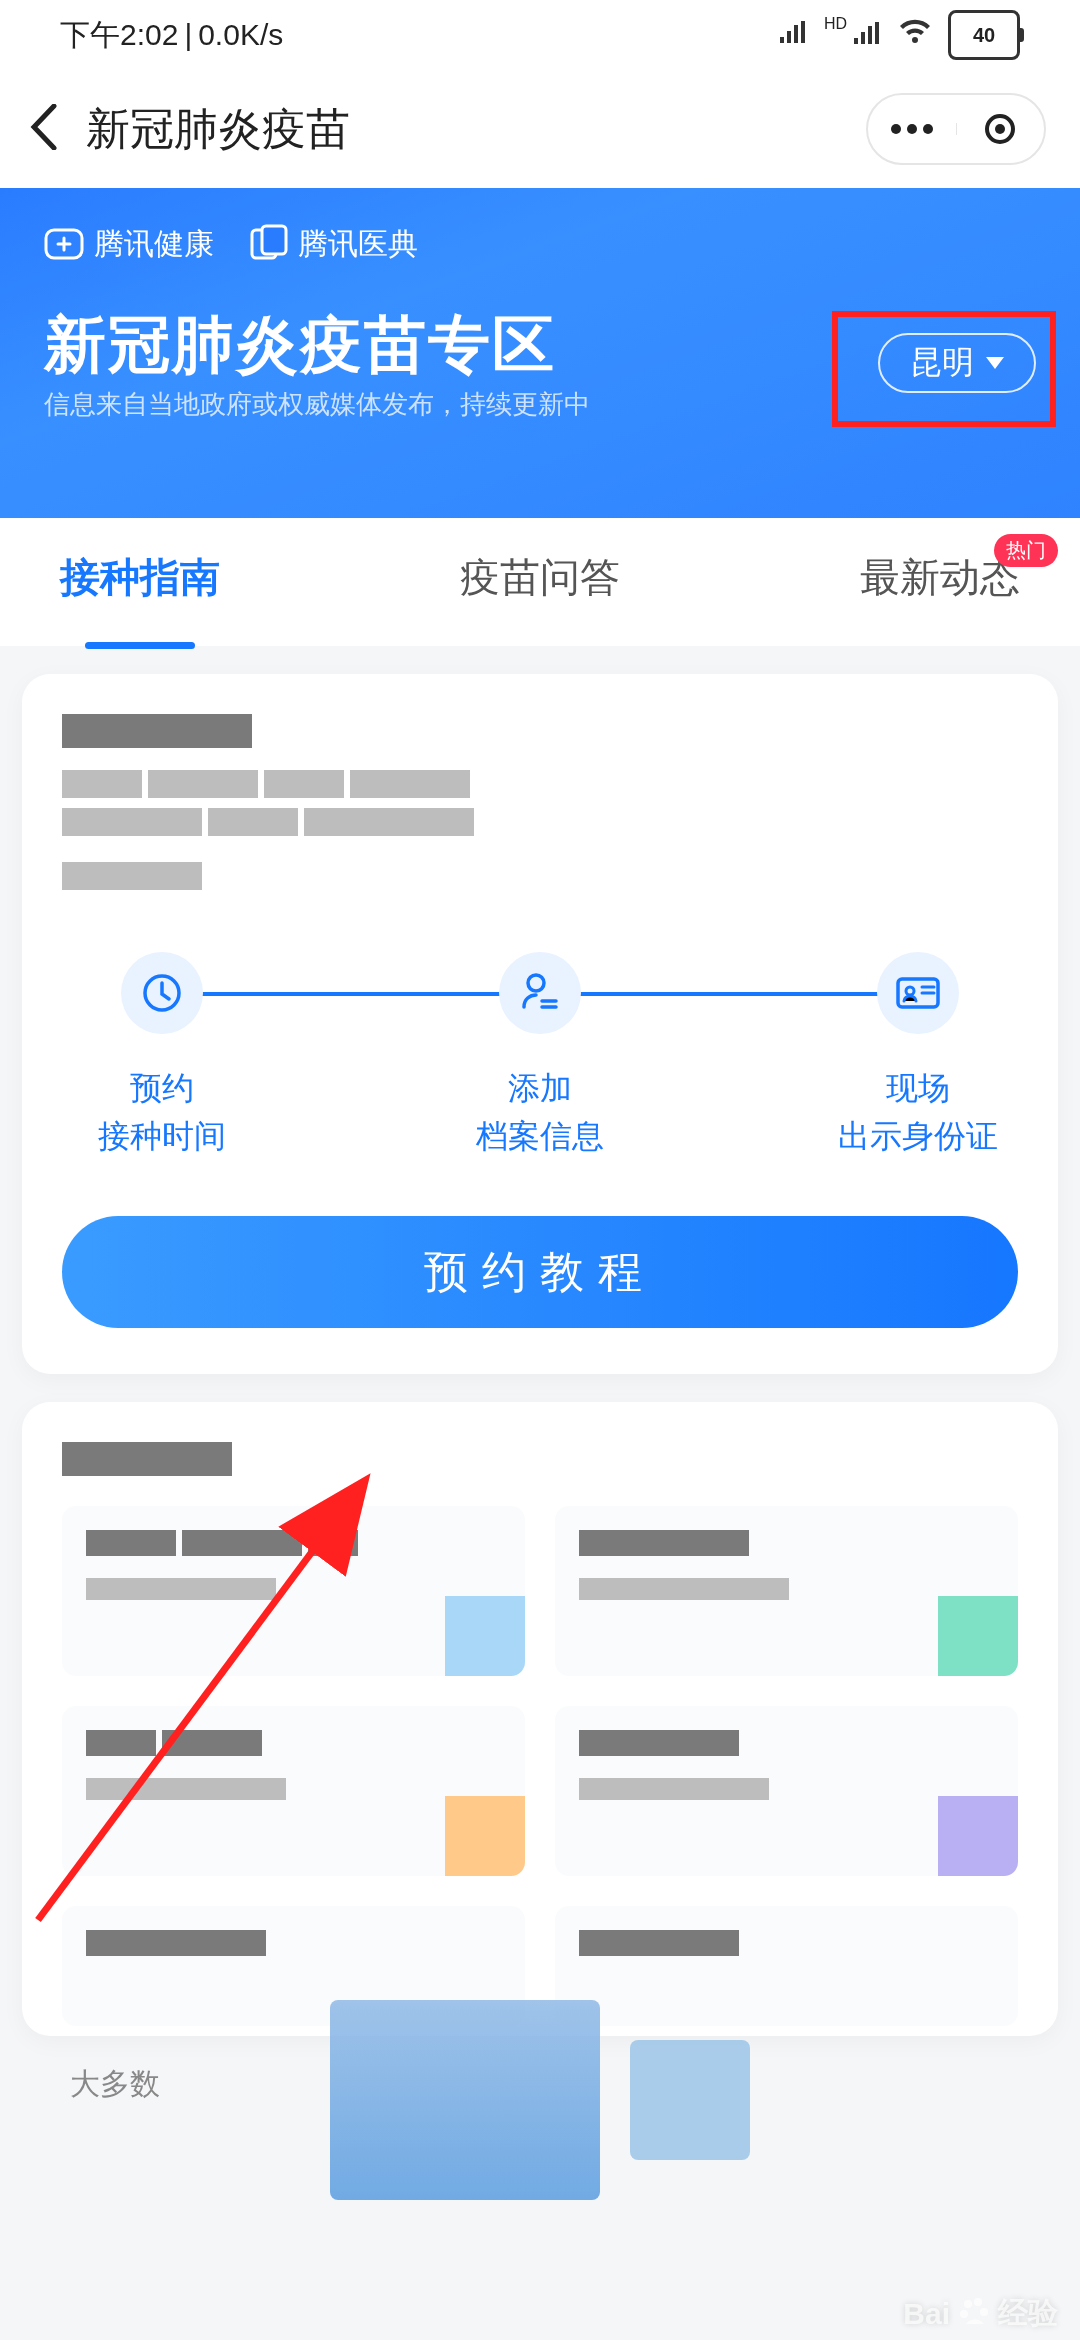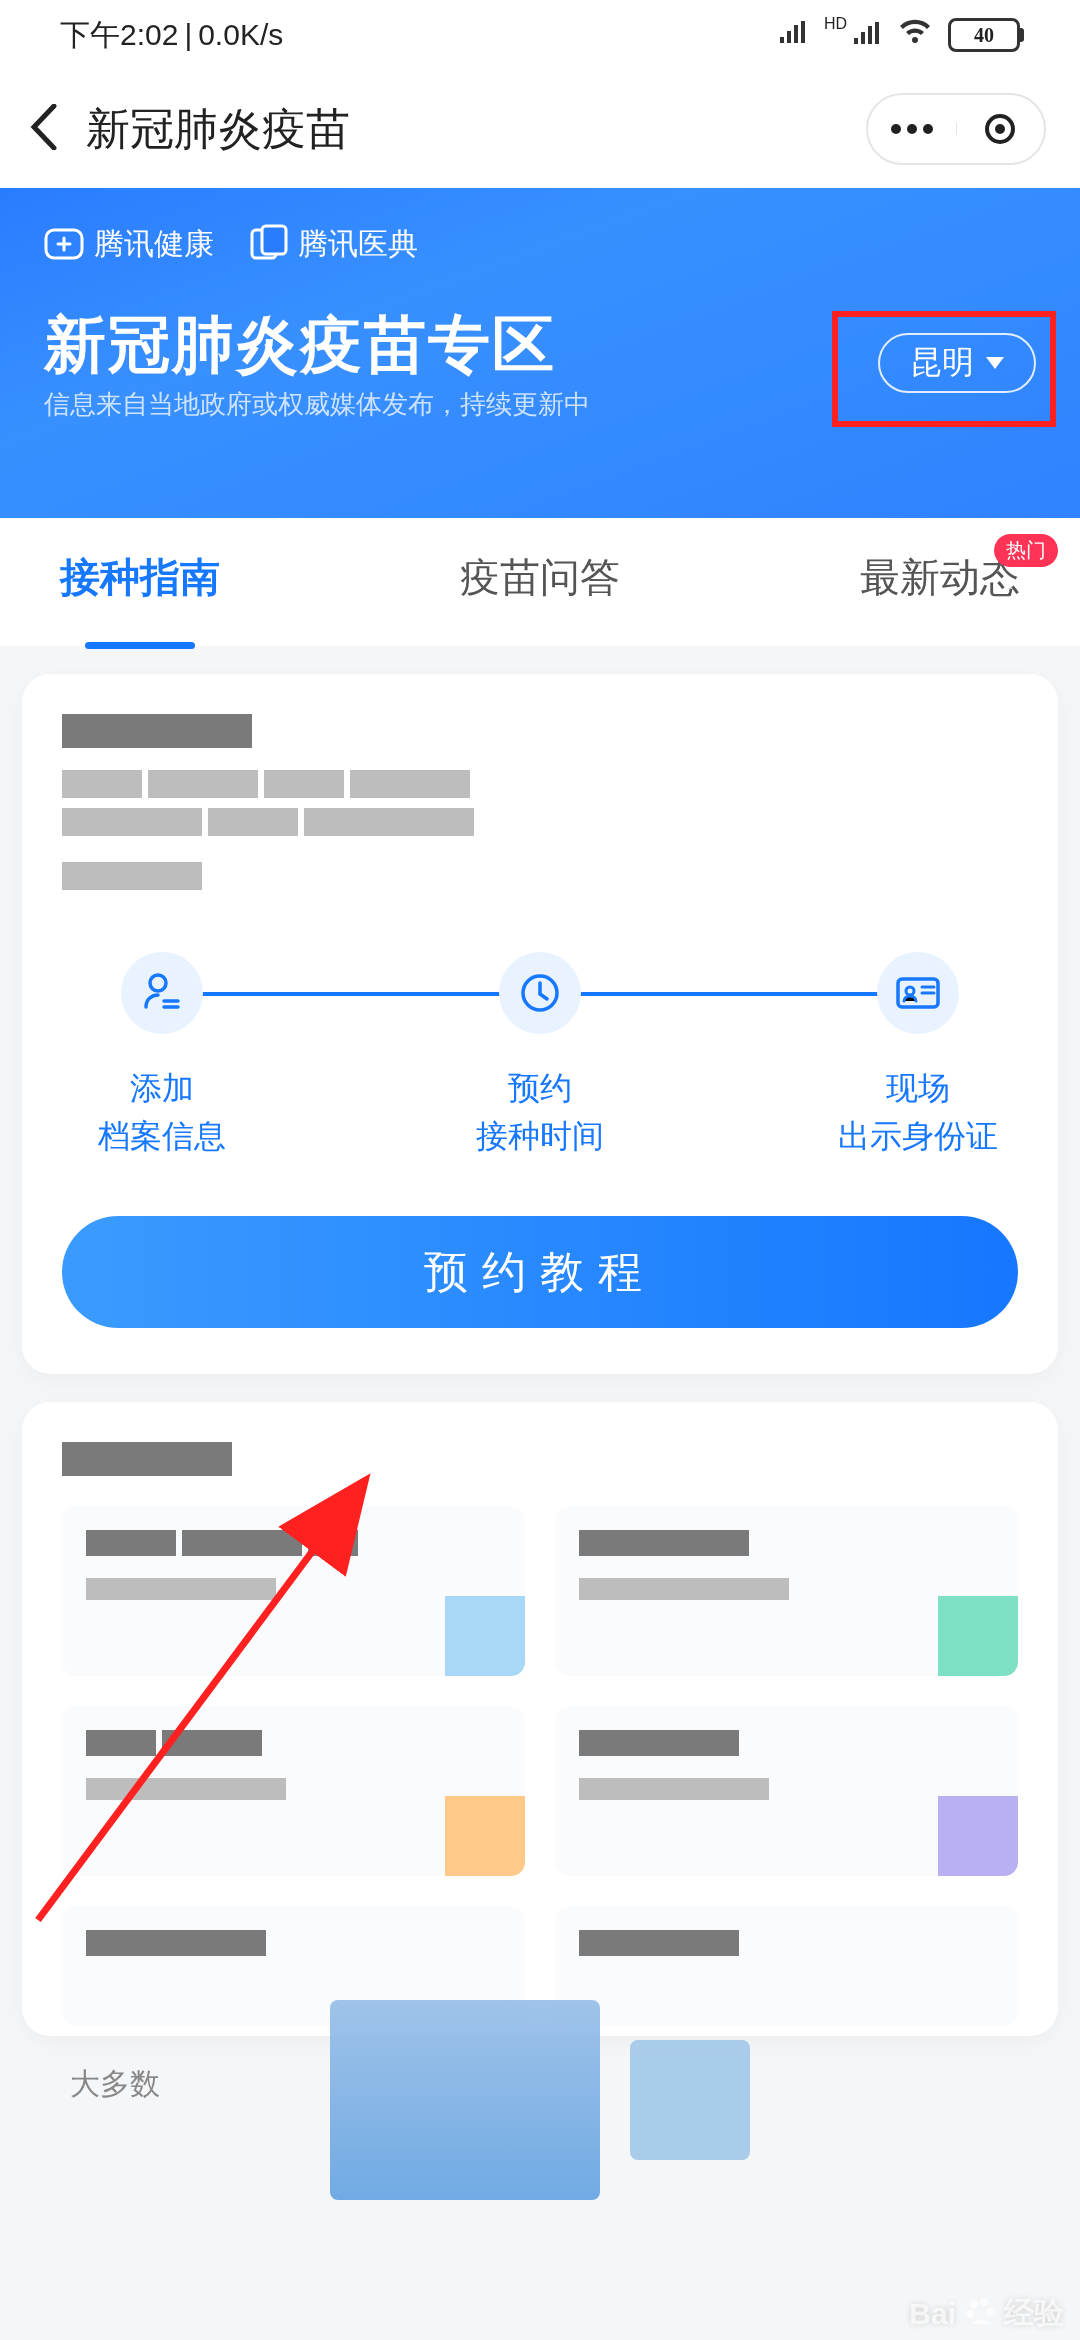--- a/index.html
+++ b/index.html
@@ -20,30 +20,29 @@
   align-items: center;
   justify-content: space-between;
   padding: 0 60px;
   font-size: 30px;
   font-weight: 500;
   color: #222;
 }
 .status-left { display: flex; align-items: center; gap: 6px; }
 .status-right { display: flex; align-items: center; gap: 16px; }
 .battery {
-  width: 72px; height: 34px;
+  width: 72px; height: 50px;
   border: 3px solid #333;
   border-radius: 8px;
   position: relative;
   display: flex;
   align-items: center;
   justify-content: center;
   font-size: 20px;
   font-weight: 700;
-  font-family: Liberation Serif, serif;
 }
 .battery::after {
   content: '';
   position: absolute;
   right: -7px;
   width: 4px; height: 14px;
   background: #333;
   border-radius: 0 3px 3px 0;
 }
 .battery-fill {
@@ -285,21 +284,21 @@
 .card2 { padding-bottom: 10px; }
 
 .footer-text {
   margin: 28px 0 0 70px;
   font-size: 30px;
   color: #888;
 }
 
 .watermark {
   position: absolute;
-  right: 16px;
+  right: 22px;
   bottom: 6px;
   font-size: 30px;
   color: rgba(255,255,255,0.7);
   font-weight: 600;
   display: flex;
   align-items: center;
   gap: 6px;
   text-shadow: 0 0 6px rgba(0,0,0,0.15);
 }
 
@@ -433,39 +432,39 @@
     <div class="px-row">
         <div class="px-block" style="width:140px"></div>
       </div>
   </div>
 
   <div class="step-flow">
     <div class="step-line"></div>
     <div class="step">
       <div class="step-icon">
         <svg width="44" height="44" viewBox="0 0 44 44">
+            <circle cx="22" cy="22" r="17" stroke="#1677ff" stroke-width="3.5" fill="none"></circle>
+            <path d="M22 12v11l7 5" stroke="#1677ff" stroke-width="3.5" fill="none" stroke-linecap="round"></path>
+          </svg>
+      </div>
+      <div class="step-label">
+        <div>预约</div>
+        <div>接种时间</div>
+      </div>
+    </div>
+    <div class="step">
+      <div class="step-icon">
+        <svg width="44" height="44" viewBox="0 0 44 44">
             <circle cx="18" cy="12" r="8" stroke="#1677ff" stroke-width="3.5" fill="none"></circle>
             <path d="M6 36c0-8 6-12 12-12M24 30h14M24 36h14" stroke="#1677ff" stroke-width="3.5" fill="none" stroke-linecap="round"></path>
           </svg>
       </div>
       <div class="step-label">
         <div>添加</div>
         <div>档案信息</div>
-      </div>
-    </div>
-    <div class="step">
-      <div class="step-icon">
-        <svg width="44" height="44" viewBox="0 0 44 44">
-            <circle cx="22" cy="22" r="17" stroke="#1677ff" stroke-width="3.5" fill="none"></circle>
-            <path d="M22 12v11l7 5" stroke="#1677ff" stroke-width="3.5" fill="none" stroke-linecap="round"></path>
-          </svg>
-      </div>
-      <div class="step-label">
-        <div>预约</div>
-        <div>接种时间</div>
       </div>
     </div>
     <div class="step">
       <div class="step-icon">
         <svg width="48" height="40" viewBox="0 0 48 40">
             <rect x="4" y="6" width="40" height="28" rx="4" stroke="#1677ff" stroke-width="3.5" fill="none"></rect>
             <circle cx="16" cy="18" r="4" stroke="#1677ff" stroke-width="3" fill="none"></circle>
             <path d="M10 28c0-3 3-5 6-5s6 2 6 5M28 14h12M28 20h12" stroke="#1677ff" stroke-width="3" stroke-linecap="round"></path>
           </svg>
       </div>

